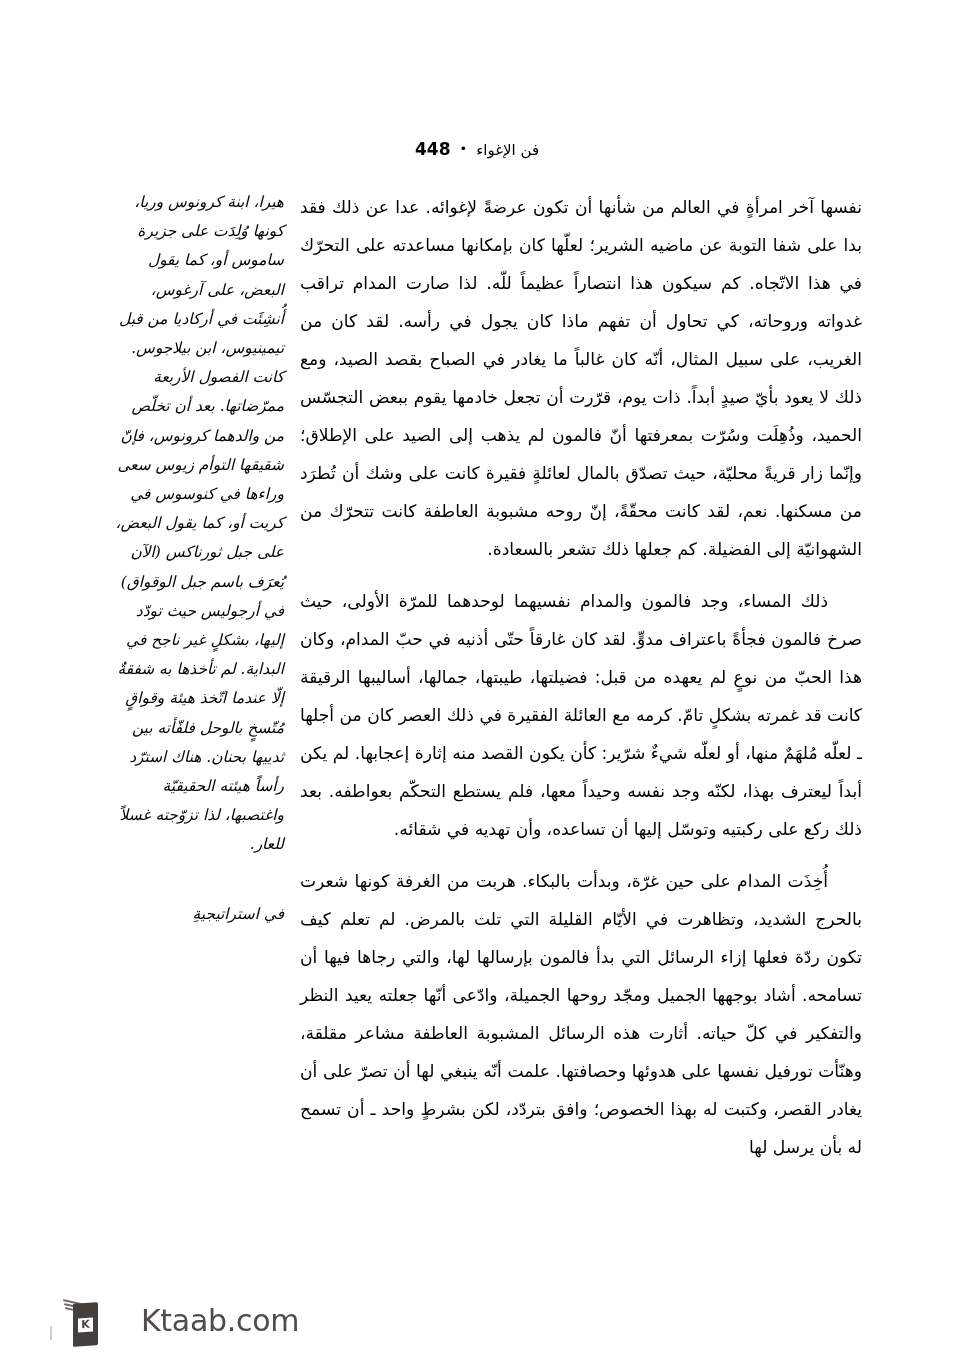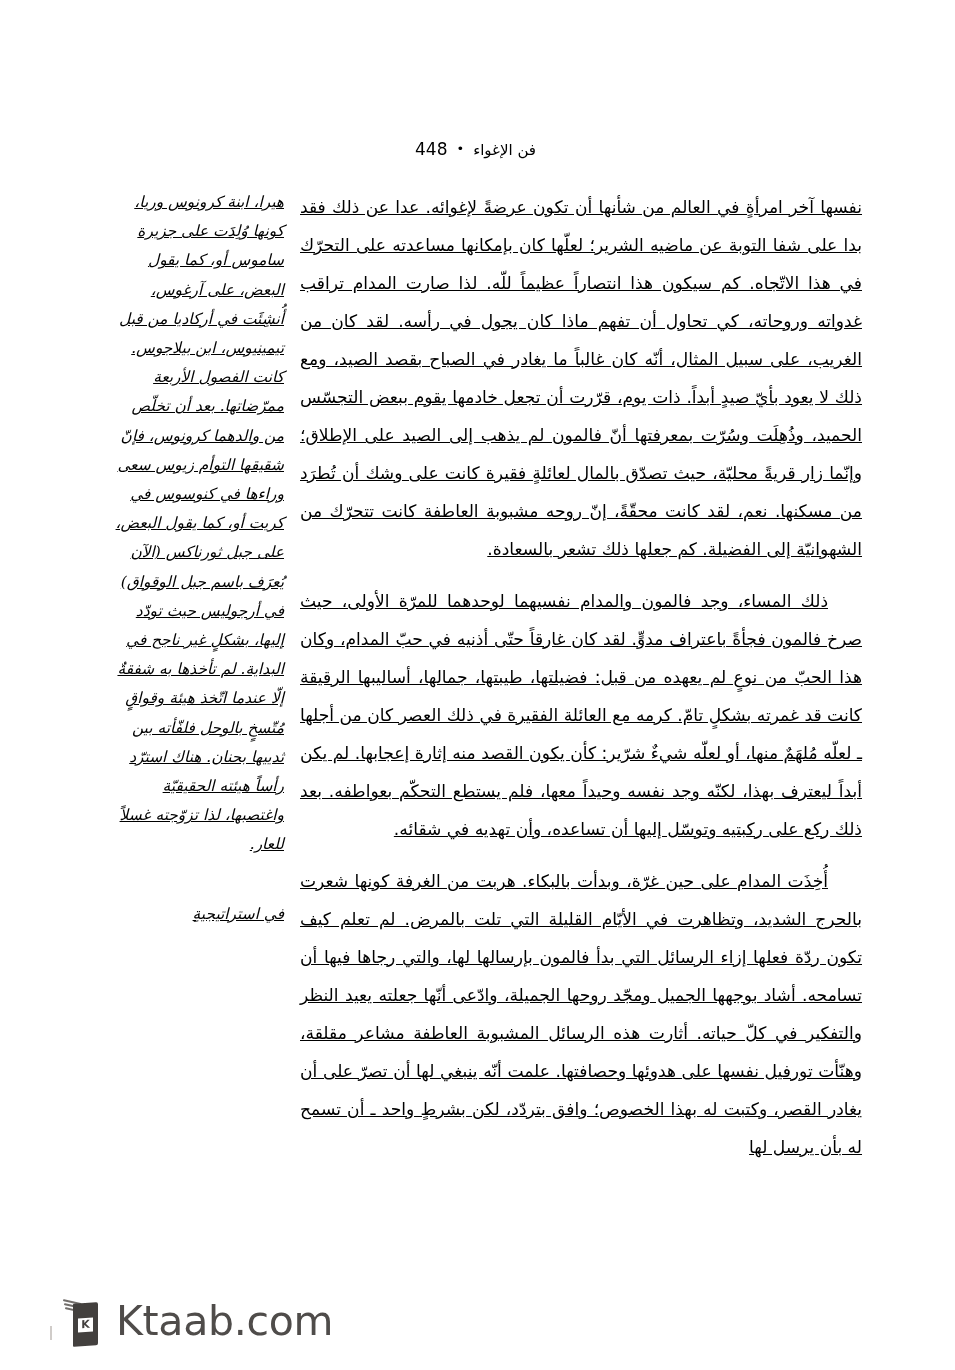--- a/index.html
+++ b/index.html
@@ -34,34 +34,33 @@
     font-size: 17px;
     line-height: 22px;
     white-space: nowrap;
   }
   .running-head .rh-inner {
     display: inline-block;
     direction: rtl;
   }
   .rh-title { font-size: 15px; letter-spacing: 0; }
   .rh-sep  { font-size: 13px; vertical-align: 2px; padding: 0 9px; }
-  .rh-num  { font-size: 17px; font-weight: 400; letter-spacing: .3px; }
+  .rh-num  { font-size: 17px; font-weight: 700; letter-spacing: .3px; }
 
   
   .body-area {
     position: absolute;
     top: 188px;
     left: 112px;
     right: 92px;
     height: 1065px;
     display: flex;
     flex-direction: row-reverse;
     gap: 0;
     direction: rtl;
-    text-decoration: underline;
   }
 
   
   .main-col {
     width: 572px;
     direction: rtl;
     text-align: justify;
     text-align-last: right;
     font-family: "DejaVu Sans", sans-serif;
     font-size: 17.1px;
@@ -155,24 +154,25 @@
     height: 2px;
     background: #6e6a67;
     border-radius: 2px;
     transform-origin: left center;
   }
   .wm-pages i:nth-child(1){ left:0;  top:2px;  width:19px; transform: rotate(13deg); }
   .wm-pages i:nth-child(2){ left:1px;top:6px;  width:17px; transform: rotate(13deg); }
   .wm-pages i:nth-child(3){ left:2px;top:10px; width:15px; transform: rotate(13deg); }
   .wm-text {
     font-family: "DejaVu Sans", sans-serif;
-    font-size: 41px;
+    font-size: 30px;
     color: #4a4745;
     letter-spacing: -0.3px;
     line-height: 1;
+    margin-left: 25px;
   }
   .wm-edge {
     position: absolute;
     left: -12px;
     bottom: 12px;
     width: 2px;
     height: 14px;
     background: #cfcbc8;
   }
 </style>

